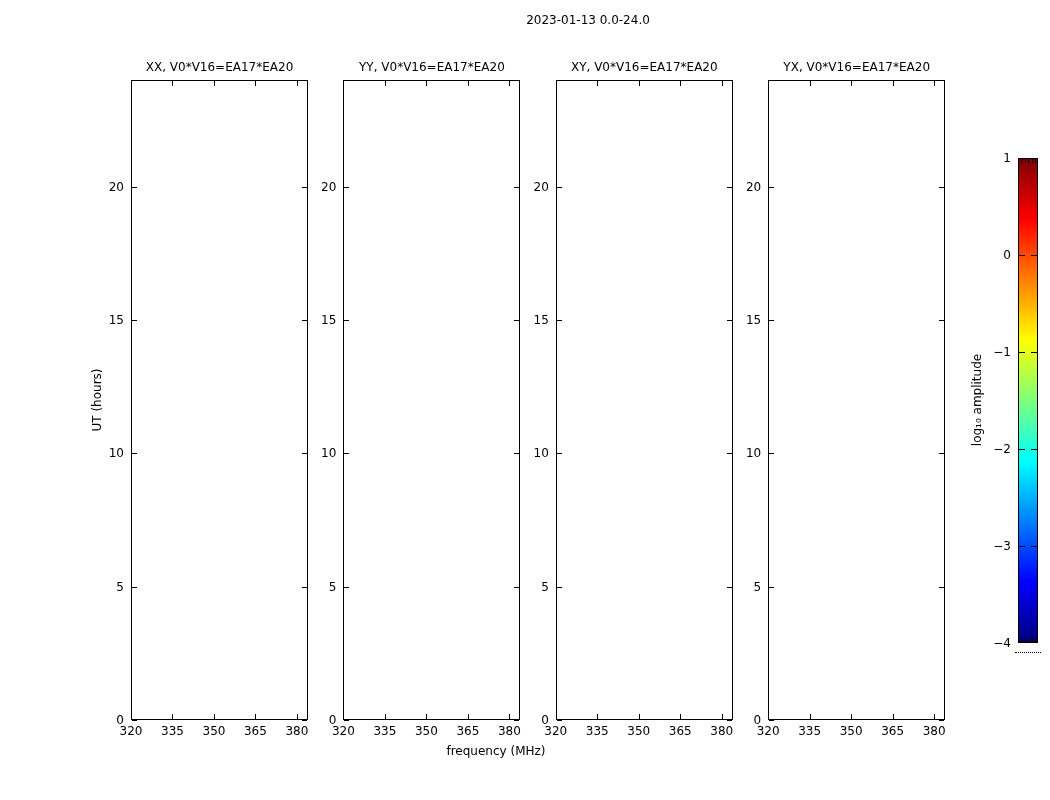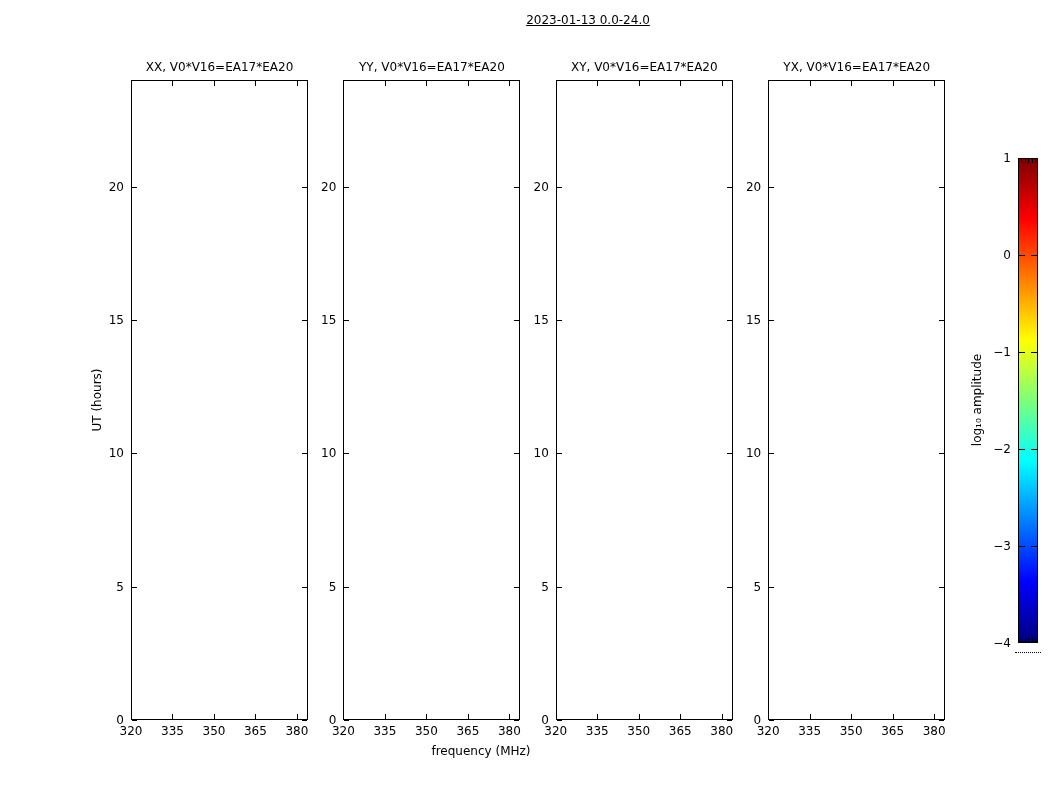--- a/index.html
+++ b/index.html
@@ -12,41 +12,40 @@
     font-size: 12px;
     color: #000000;
     overflow: hidden;
   }
   .fig-title {
     position: absolute;
     top: 13px;
     left: 588px;
     transform: translateX(-50%);
     white-space: nowrap;
-    text-decoration: underline;
   }
   .panel-box {
     position: absolute;
     border: 1px solid #000000;
     background: #ffffff;
     box-sizing: border-box;
   }
   .sp-title {
     position: absolute;
     transform: translateX(-50%);
     white-space: nowrap;
   }
   .tick { position: absolute; background: #000000; }
   .tick-label { position: absolute; white-space: nowrap; }
   .x-tick-label { transform: translateX(-50%); }
   .y-tick-label { transform: translate(-100%, -50%); }
   .xaxis-label {
     position: absolute;
     top: 744px;
-    left: 481px;
+    left: 496px;
     transform: translateX(-50%);
     white-space: nowrap;
     text-align: right;
   }
   .yaxis-label {
     position: absolute;
     top: 400px;
     left: 97px;
     transform: translate(-50%, -50%) rotate(-90deg);
     white-space: nowrap;

